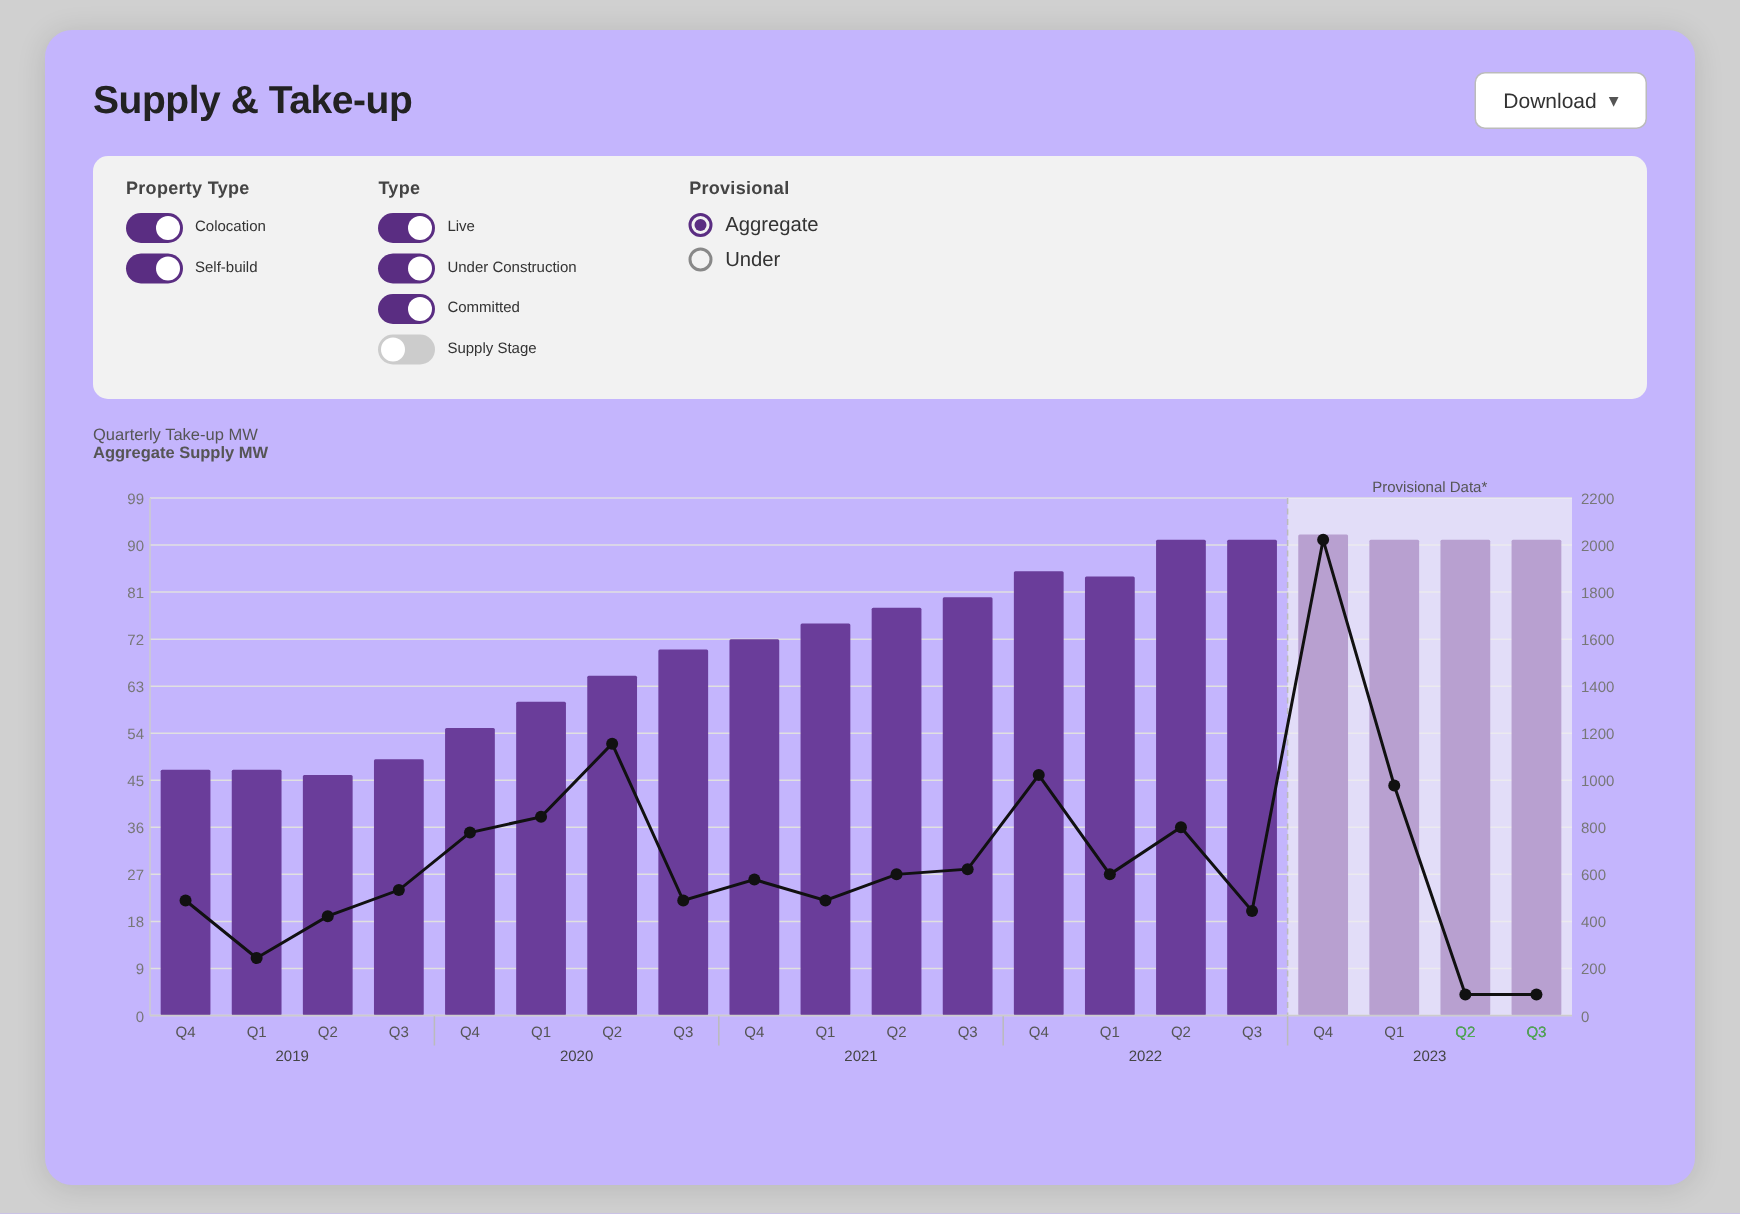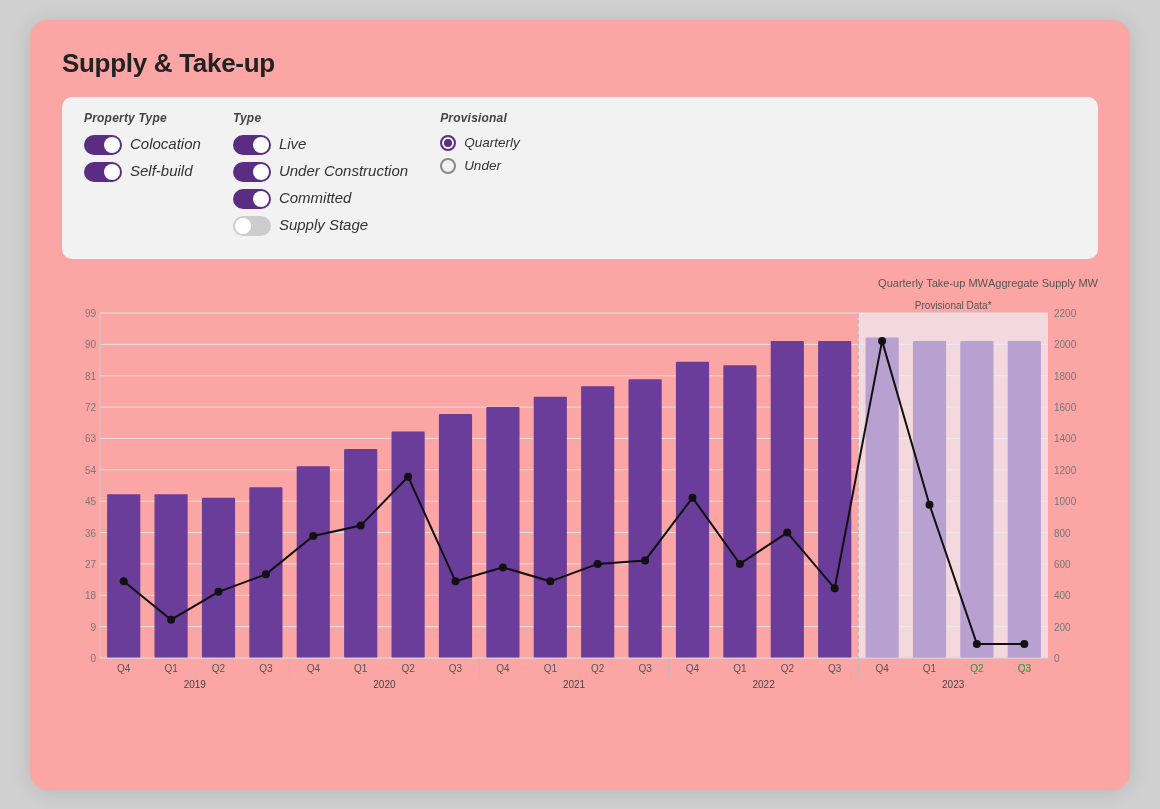--- a/index.html
+++ b/index.html
@@ -5,21 +5,21 @@
     * { box-sizing: border-box; margin: 0; padding: 0; }
     body {
       background: #d0d0d0;
       display: flex;
       justify-content: center;
       align-items: center;
       min-height: 100vh;
       font-family: -apple-system, BlinkMacSystemFont, 'Segoe UI', Arial, sans-serif;
     }
     .card {
-      background: #fca5a5;
+      background: #c4b5fd;
       border-radius: 18px;
       width: 1100px;
       min-height: 770px;
       padding: 28px 32px 24px 32px;
       box-shadow: 0 2px 20px rgba(0,0,0,0.12);
     }
     .header {
       display: flex;
       align-items: center;
       justify-content: space-between;
@@ -51,37 +51,36 @@
     .bell-icon { font-size: 16px; }
     .chevron-icon { font-size: 13px; color: #555; }
 
     
     .filters-bar {
       background: #f2f2f2;
       border-radius: 10px;
       padding: 14px 22px 16px 22px;
       margin-bottom: 18px;
       display: flex;
-      gap: 32px;
-      font-style: italic;
+      gap: 75px;
     }
     .filter-group-title {
       font-size: 12px;
       font-weight: 700;
       color: #444;
       margin-bottom: 10px;
       letter-spacing: 0.2px;
     }
     .filter-group { display: flex; flex-direction: column; gap: 0; }
     .filter-item {
       display: flex;
-      align-items: flex-start;
+      align-items: center;
       gap: 8px;
       margin-bottom: 7px;
-      font-size: 15px;
+      font-size: 10px;
       color: #333;
     }
     
     .toggle {
       width: 38px;
       height: 20px;
       border-radius: 12px;
       position: relative;
       cursor: pointer;
       flex-shrink: 0;
@@ -130,47 +129,53 @@
 
     
     .chart-area {
       position: relative;
       margin-top: 6px;
     }
     .chart-labels-row {
       display: flex;
       justify-content: flex-end;
       margin-bottom: 4px;
+      flex-direction: column;
     }
     .chart-label-left {
       font-size: 11px;
       color: #555;
     }
     .chart-label-right {
       font-size: 11px;
       color: #555;
+      font-weight: bold;
     }
     .chart-wrapper {
       position: relative;
       width: 100%;
       height: 420px;
     }
     svg.chart-svg {
       width: 100%;
       height: 100%;
     }
   </style>
 </head>
 <body>
 
 <div class="card">
 
   <div class="header">
     <h1 class="title">Supply &amp; Take-up</h1>
     <div class="header-actions">
+      <button class="btn-outline">
+        <span>Download</span>
+        <span class="chevron-icon">▾</span>
+      </button>
     </div>
   </div>
 
   <div class="filters-bar">
 
     <div class="filter-group">
       <div class="filter-group-title">Property Type</div>
       <div class="filter-item">
         <div class="toggle on">
           <div class="toggle-thumb"></div>
@@ -212,21 +217,21 @@
         <span>Supply Stage</span>
       </div>
     </div>
 
     <div class="filter-group">
       <div class="filter-group-title">Provisional</div>
       <div class="radio-item">
         <div class="radio-circle selected">
           <div class="radio-dot"></div>
         </div>
-        <span>Quarterly</span>
+        <span>Aggregate</span>
       </div>
       <div class="radio-item">
         <div class="radio-circle"></div>
         <span>Under</span>
       </div>
     </div>
   </div>
 
   <div class="chart-area">
     <div class="chart-labels-row">

